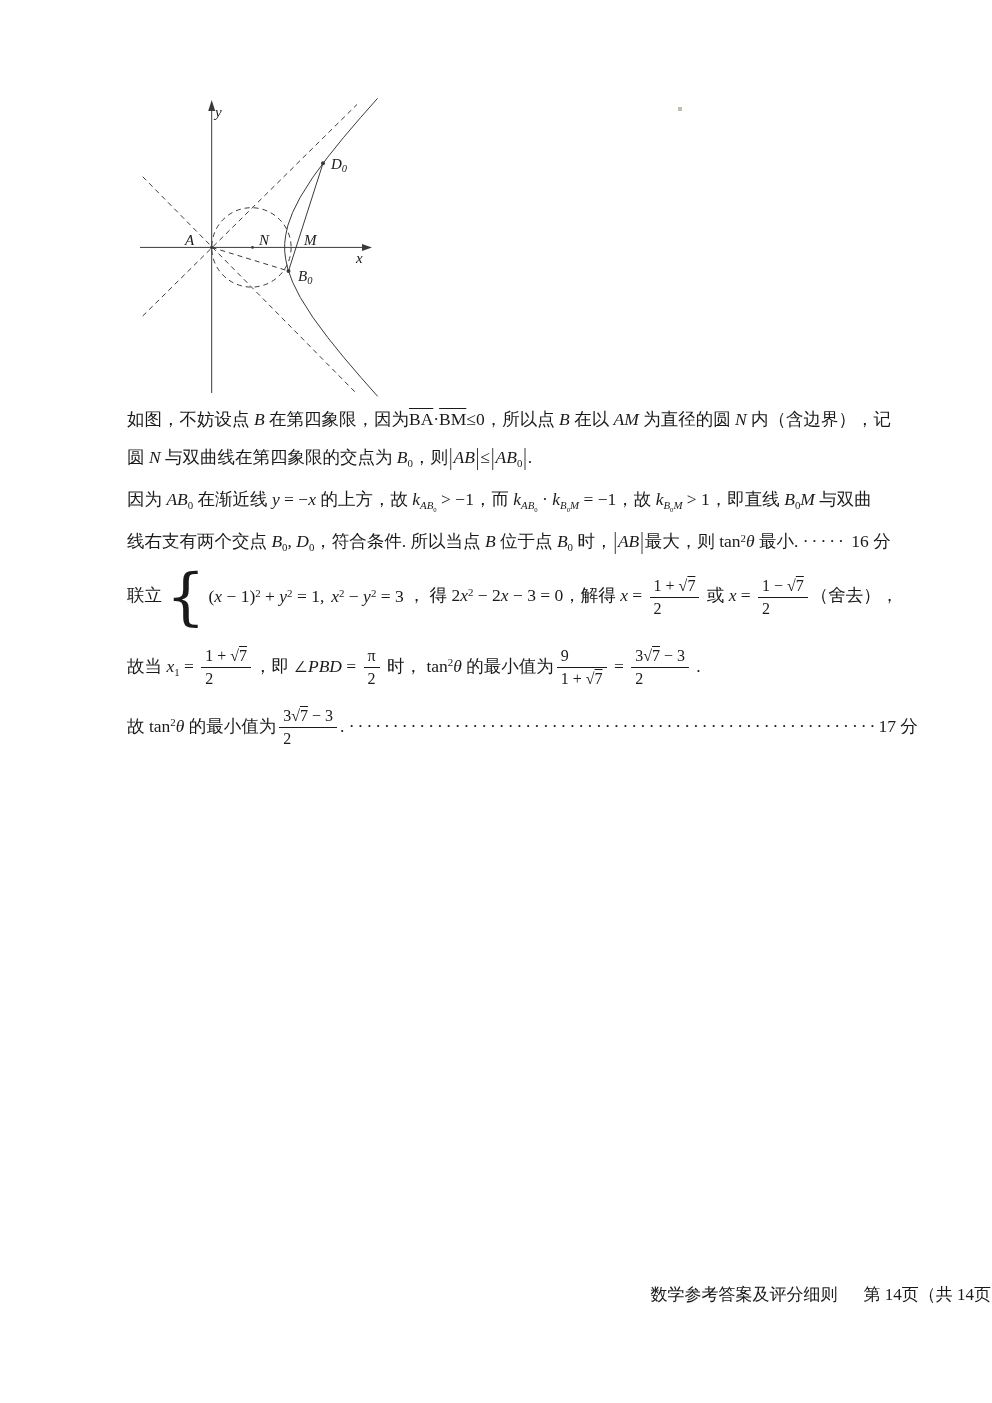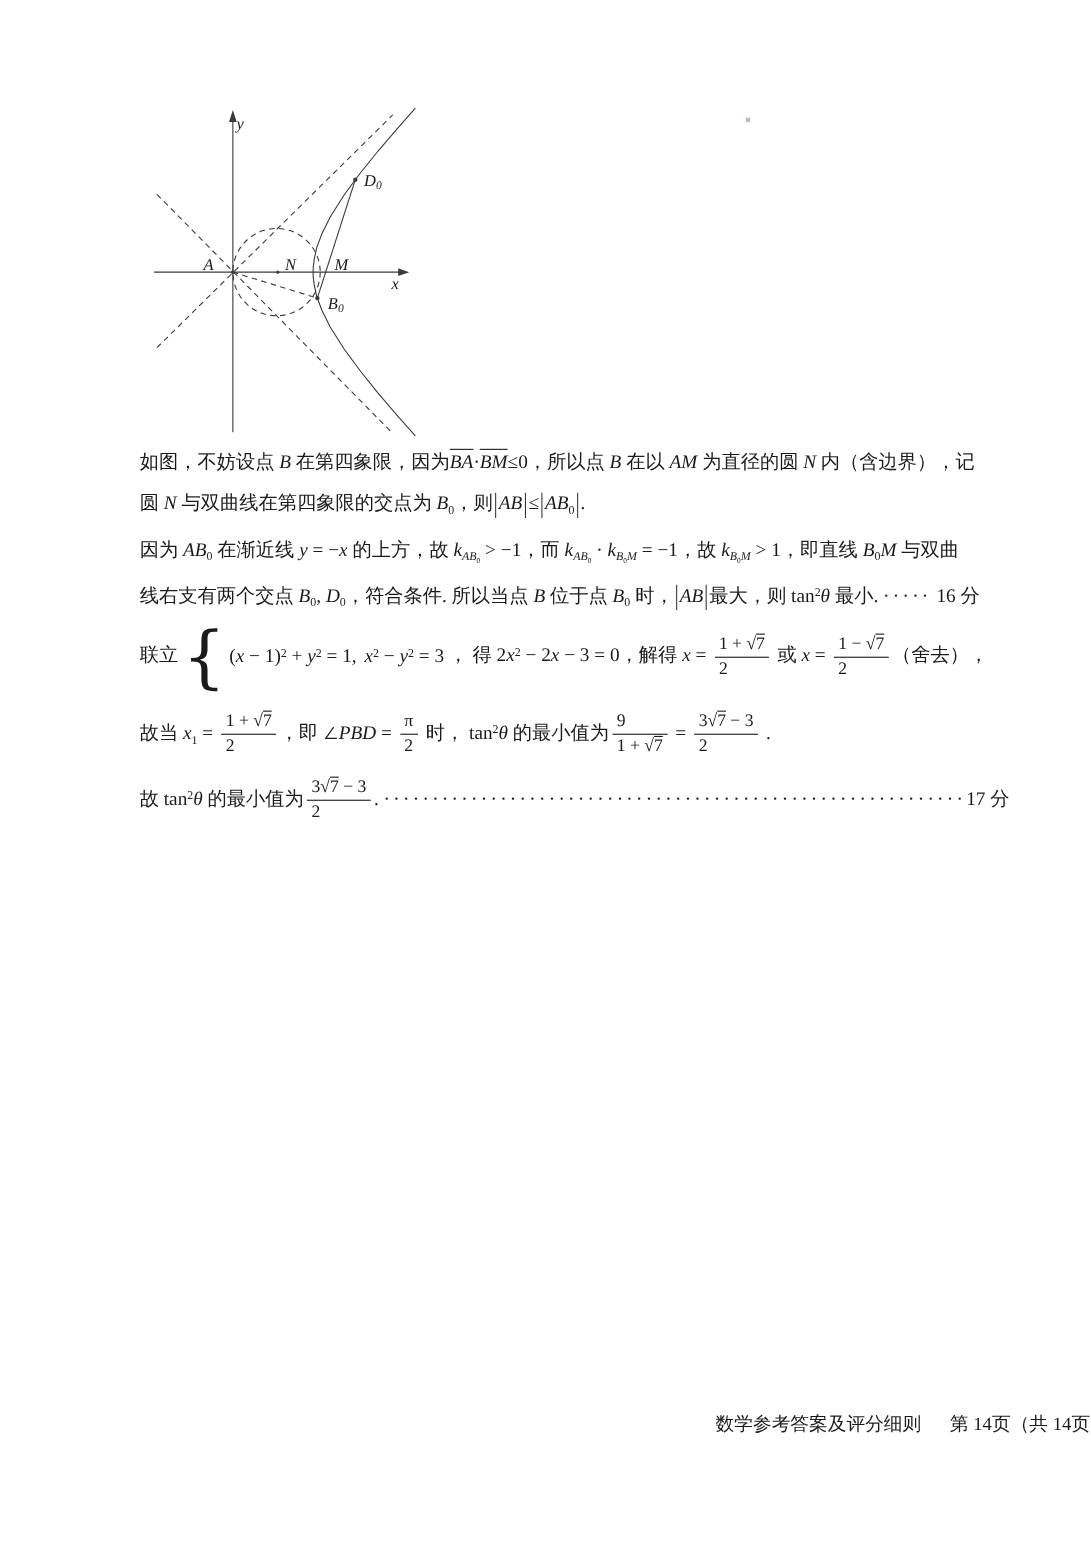--- a/index.html
+++ b/index.html
@@ -8,21 +8,21 @@
     font-family:"Liberation Serif", serif;color:#1a1a1a;overflow:hidden;
   }
   .page{position:absolute;left:0;top:0;width:992px;height:1403px;}
   .figure{position:absolute;left:120px;top:90px;width:265px;height:315px;}
   .artifact{position:absolute;left:678px;top:107px;width:4px;height:4px;background:#9a9a86;opacity:.65;}
   .tline{
     position:absolute;left:127px;margin:0;font-size:17.5px;line-height:1.25;
     white-space:nowrap;
   }
   .it{font-style:italic;font-family:"Liberation Serif",serif;}
-  .vec{font-style:italic;text-decoration:overline;}
+  .vec{text-decoration:overline;}
   .bar{display:inline-block;transform:scaleY(1.45);margin:0 1px;}
   sub.sb,sup.sp{font-size:0.62em;line-height:0;}
   sub.sb{vertical-align:baseline;position:relative;top:0.38em;}
   sup.sp{vertical-align:baseline;position:relative;top:-0.5em;}
   .frac{display:inline-block;vertical-align:middle;text-align:left;font-size:16px;margin:0 3px;line-height:1.25;}
   .frac>.num{display:block;padding:0 4px 1px;}
   .frac>.den{display:block;border-top:1px solid #1a1a1a;padding:1px 4px 0;}
   .sqrt{white-space:nowrap;}
   .rad{text-decoration:overline;}
   .cases{display:inline-flex;align-items:center;vertical-align:middle;margin:0 4px;}

